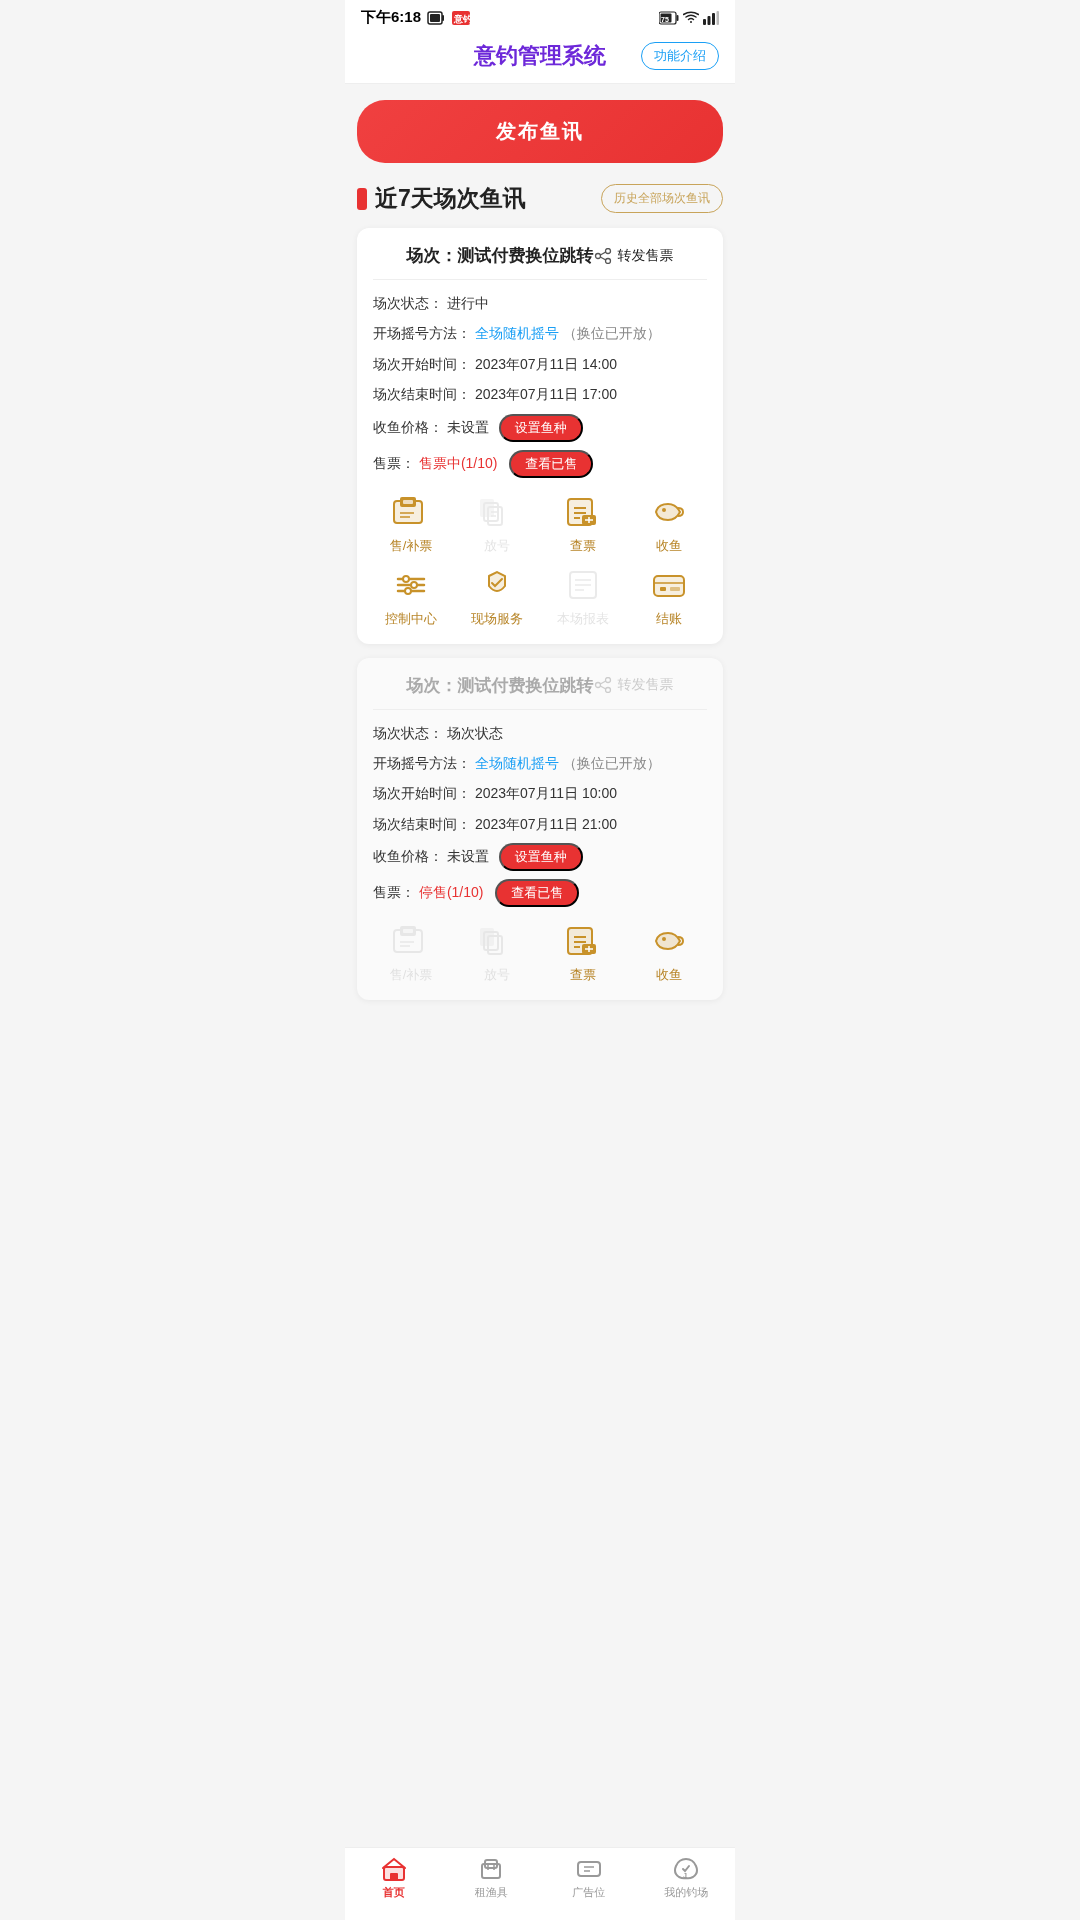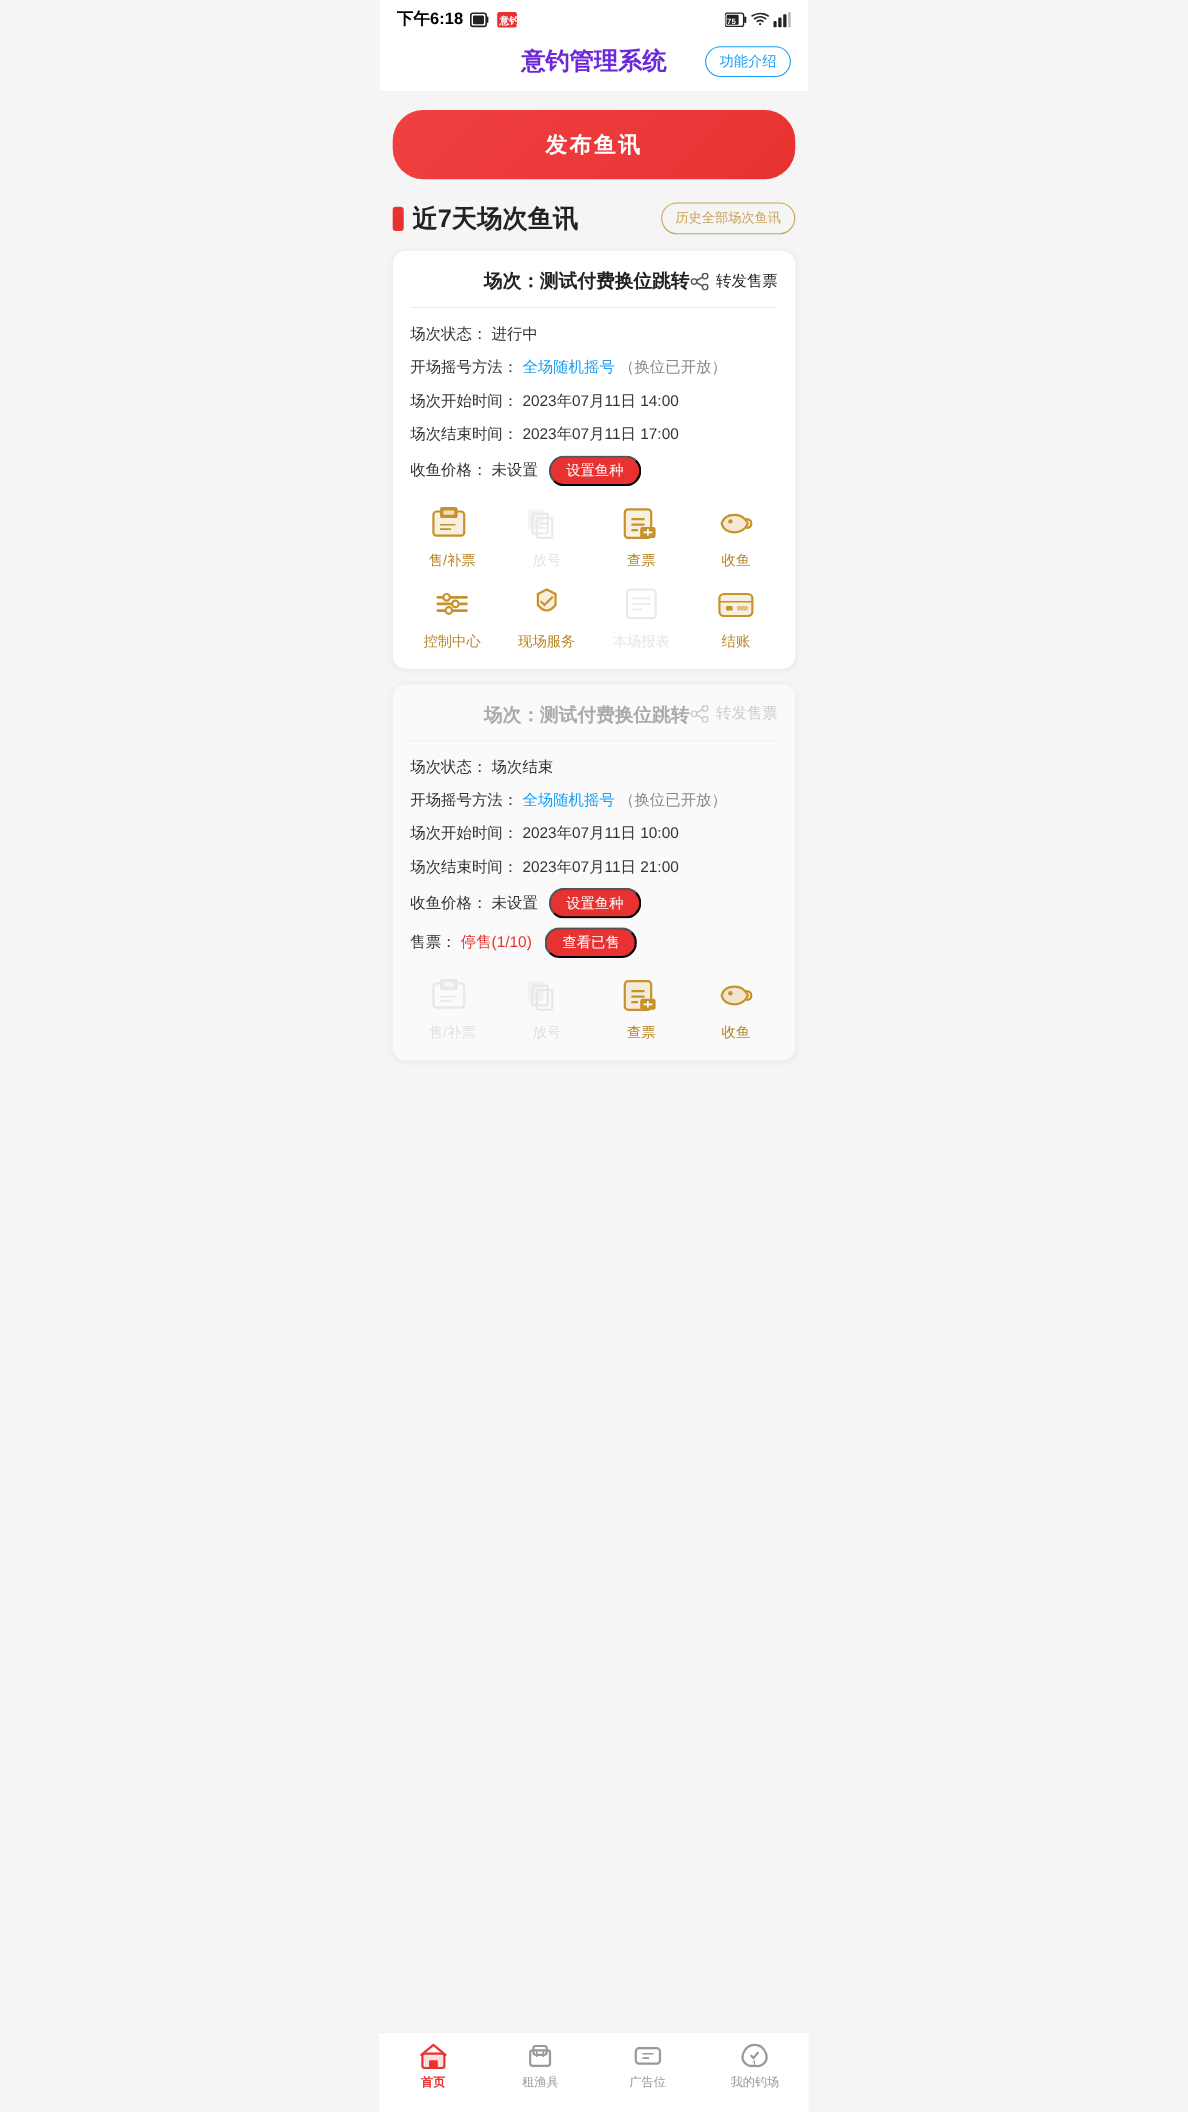--- a/index.html
+++ b/index.html
@@ -111,21 +111,21 @@
     .card {
       background: #fff;
       border-radius: 12px;
       padding: 16px;
       margin-bottom: 14px;
       box-shadow: 0 1px 6px rgba(0,0,0,0.06);
     }
 
     .card-header {
       display: flex;
-      justify-content: flex-end;
+      justify-content: center;
       align-items: center;
       margin-bottom: 12px;
     }
     .card-title {
       font-size: 17px;
       font-weight: 700;
       color: #222;
     }
     .card-share {
       display: flex;
@@ -337,20 +337,25 @@
     </div>
     <div class="info-row">
       <span class="label">场次结束时间：</span>
       <span>2023年07月11日 17:00</span>
     </div>
     <div class="info-row">
       <span class="label">收鱼价格：</span>
       <span>未设置</span>
       <button class="tag-red">设置鱼种</button>
     </div>
+    <div class="info-row">
+      <span class="label">售票：</span>
+      <span class="status-selling">售票中(1/10)</span>
+      <button class="tag-check">查看已售</button>
+    </div>
 
     <div class="icon-grid">
 
       <div class="icon-item">
         <div class="icon-img">
           <svg width="38" height="34" viewBox="0 0 38 34">
             <rect x="2" y="6" width="28" height="22" rx="3" fill="#c8922a" opacity="0.15"></rect>
             <rect x="2" y="6" width="28" height="22" rx="3" stroke="#c8922a" stroke-width="2" fill="none"></rect>
             <rect x="8" y="2" width="16" height="10" rx="2" fill="#c8922a"></rect>
             <rect x="11" y="5" width="10" height="4" rx="1" fill="#fff" opacity="0.7"></rect>
@@ -466,21 +471,21 @@
           <line x1="6.3" y1="7" x2="11.8" y2="4" stroke="#ccc" stroke-width="1.3"></line>
           <line x1="6.3" y1="9" x2="11.8" y2="12" stroke="#ccc" stroke-width="1.3"></line>
         </svg>
         <span style="color:#ccc">转发售票</span>
       </div>
     </div>
     <div class="card-divider"></div>
 
     <div class="info-row">
       <span class="label">场次状态：</span>
-      <span>场次结束</span>
+      <span>场次状态</span>
     </div>
     <div class="info-row">
       <span class="label">开场摇号方法：</span>
       <span class="link">全场随机摇号</span>
       <span class="hint">（换位已开放）</span>
     </div>
     <div class="info-row">
       <span class="label">场次开始时间：</span>
       <span>2023年07月11日 10:00</span>
     </div>

